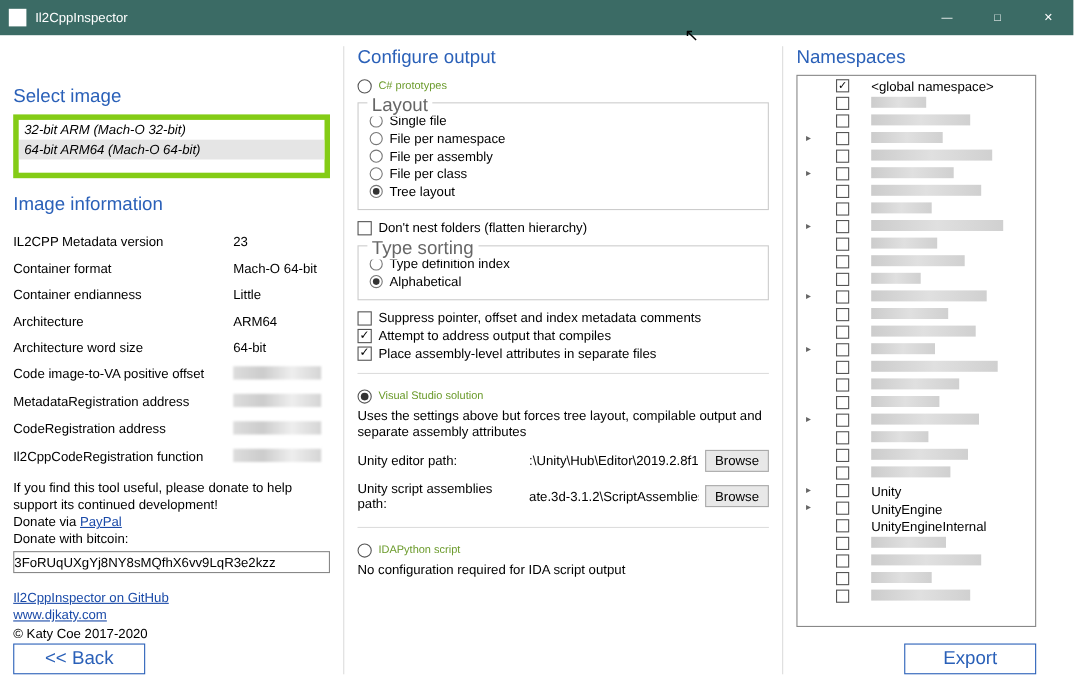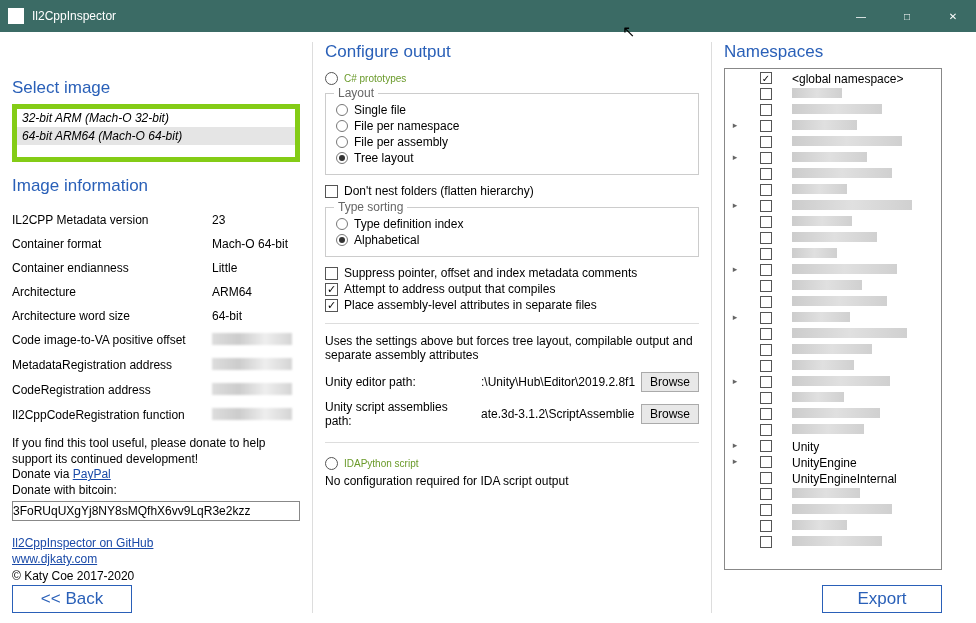--- a/index.html
+++ b/index.html
@@ -114,21 +114,21 @@
 }
 .fieldset {
   border: 1px solid #ccc;
   padding: 8px 10px 8px 10px;
   margin: 4px 0 8px 0;
   position: relative;
 }
 .fieldset .legend {
   position: absolute; top: -8px; left: 8px;
   background: #fff; padding: 0 4px;
-  color: #666; font-size: 12px;
+  color: #666; font-size: 17px;
 }
 .opt { display: flex; align-items: center; gap: 6px; padding: 1px 0; font-size: 12px; }
 .radio-sm {
   width: 12px; height: 12px; border: 1px solid #777; border-radius: 50%;
   display: inline-flex; align-items: center; justify-content: center; background:#fff;
 }
 .radio-sm.on::after { content:""; width:6px; height:6px; border-radius:50%; background:#333; }
 .check {
   width: 13px; height: 13px; border: 1px solid #555; display:inline-flex;
   align-items:center; justify-content:center; font-size:11px; line-height:1; background:#fff;
@@ -263,20 +263,24 @@
         </div>
       <div class="opt">
           <span class="radio-sm"></span>
           <span>File per namespace</span>
         </div>
       <div class="opt">
           <span class="radio-sm"></span>
           <span>File per assembly</span>
         </div>
       <div class="opt">
+          <span class="radio-sm"></span>
+          <span>File per class</span>
+        </div>
+      <div class="opt">
           <span class="radio-sm on"></span>
           <span>Tree layout</span>
         </div>
     </div>
 
     <div class="opt">
         <span class="check"></span>
         <span>Don't nest folders (flatten hierarchy)</span>
       </div>
 
@@ -300,20 +304,24 @@
         <span class="check on"></span>
         <span>Attempt to address output that compiles</span>
       </div>
     <div class="opt">
         <span class="check on"></span>
         <span>Place assembly-level attributes in separate files</span>
       </div>
 
     <div class="divider"></div>
 
+    <div class="radiohead">
+      <span class="outer-radio on"></span>
+      <span>Visual Studio solution</span>
+    </div>
     <div class="subtext">Uses the settings above but forces tree layout, compilable output and separate assembly attributes</div>
     <div class="path-row">
       <span class="lbl">Unity editor path:</span>
       <span class="val">:\Unity\Hub\Editor\2019.2.8f1</span>
       <span class="browse">Browse</span>
     </div>
     <div class="path-row">
       <span class="lbl">Unity script assemblies path:</span>
       <span class="val">ate.3d-3.1.2\ScriptAssemblies</span>
       <span class="browse">Browse</span>

